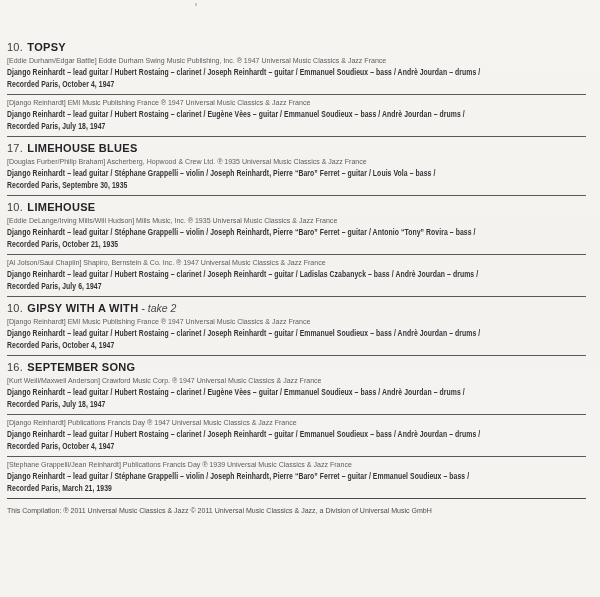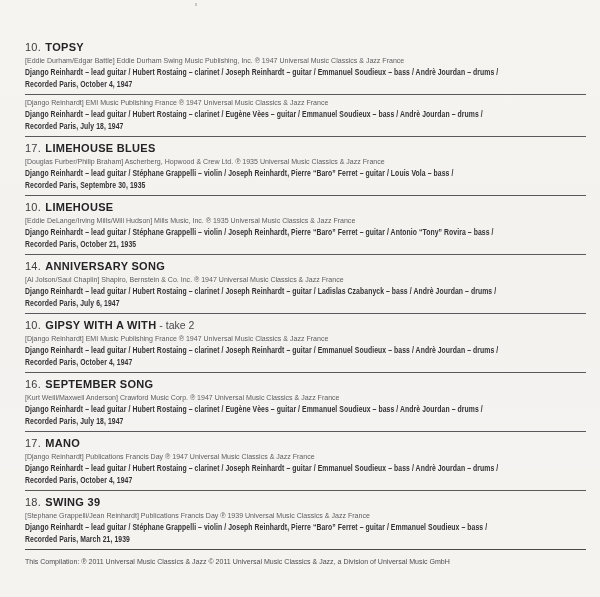--- a/index.html
+++ b/index.html
@@ -9,21 +9,21 @@
     height: 597px;
     background: #f4f3f0;
     overflow: hidden;
     font-family: "Liberation Sans", "DejaVu Sans", sans-serif;
     -webkit-font-smoothing: antialiased;
   }
   .page {
     box-sizing: border-box;
     width: 600px;
     height: 469px;
-    padding: 36px 14px 0 25px;
+    padding: 36px 14px 0 7px;
     background: linear-gradient(180deg, #f5f4f1 0%, #f3f2ef 60%, #f4f3f1 100%);
   }
   .track {
     padding: 3px 0 4px 0;
     border-bottom: 1px solid #59595b;
   }
   .track-heading {
     line-height: 13px;
     white-space: nowrap;
     margin-bottom: 2px;
@@ -37,20 +37,21 @@
   .track-title {
     font-size: 11px;
     font-weight: bold;
     color: #242426;
     letter-spacing: 0.3px;
   }
   .track-title-suffix {
     font-size: 10.5px;
     font-weight: normal;
     color: #48484a;
+    font-style: italic;
   }
   .credit {
     display: block;
     font-size: 8px;
     line-height: 10px;
     color: #5d5d5f;
     white-space: nowrap;
     transform: scaleX(0.88);
     transform-origin: 0 50%;
     margin-bottom: 1px;
@@ -116,49 +117,46 @@
   </div>
 
   <div class="track">
     <div class="track-heading"><span class="track-num">10.</span> <span class="track-title">LIMEHOUSE</span><span class="track-title-suffix"></span></div>
     <span class="credit">[Eddie DeLange/Irving Mills/Will Hudson] Mills Music, Inc. ℗ 1935 Universal Music Classics &amp; Jazz France</span>
     <span class="personnel">Django Reinhardt – lead guitar / Stéphane Grappelli – violin / Joseph Reinhardt, Pierre “Baro” Ferret – guitar / Antonio “Tony” Rovira – bass /</span>
     <span class="recorded">Recorded Paris, October 21, 1935</span>
   </div>
 
   <div class="track">
-    <div class="track-heading"><span class="track-num">14.</span> <span class="track-title">ANNIVERSARY SONG</span><span class="track-title-suffix"></span></div>
     <span class="credit">[Al Jolson/Saul Chaplin] Shapiro, Bernstein &amp; Co. Inc. ℗ 1947 Universal Music Classics &amp; Jazz France</span>
     <span class="personnel">Django Reinhardt – lead guitar / Hubert Rostaing – clarinet / Joseph Reinhardt – guitar / Ladislas Czabanyck – bass / Andrè Jourdan – drums /</span>
     <span class="recorded">Recorded Paris, July 6, 1947</span>
   </div>
 
   <div class="track">
     <div class="track-heading"><span class="track-num">10.</span> <span class="track-title">GIPSY WITH A WITH</span><span class="track-title-suffix"> - take 2</span></div>
     <span class="credit">[Django Reinhardt] EMI Music Publishing France ℗ 1947 Universal Music Classics &amp; Jazz France</span>
     <span class="personnel">Django Reinhardt – lead guitar / Hubert Rostaing – clarinet / Joseph Reinhardt – guitar / Emmanuel Soudieux – bass / Andrè Jourdan – drums /</span>
     <span class="recorded">Recorded Paris, October 4, 1947</span>
   </div>
 
   <div class="track">
     <div class="track-heading"><span class="track-num">16.</span> <span class="track-title">SEPTEMBER SONG</span><span class="track-title-suffix"></span></div>
     <span class="credit">[Kurt Weill/Maxwell Anderson] Crawford Music Corp. ℗ 1947 Universal Music Classics &amp; Jazz France</span>
     <span class="personnel">Django Reinhardt – lead guitar / Hubert Rostaing – clarinet / Eugène Vèes – guitar / Emmanuel Soudieux – bass / Andrè Jourdan – drums /</span>
     <span class="recorded">Recorded Paris, July 18, 1947</span>
   </div>
 
   <div class="track">
-    <div class="track-heading"><span class="track-num">17.</span> <span class="track-title">MANO</span><span class="track-title-suffix"></span></div>
     <span class="credit">[Django Reinhardt] Publications Francis Day ℗ 1947 Universal Music Classics &amp; Jazz France</span>
     <span class="personnel">Django Reinhardt – lead guitar / Hubert Rostaing – clarinet / Joseph Reinhardt – guitar / Emmanuel Soudieux – bass / Andrè Jourdan – drums /</span>
     <span class="recorded">Recorded Paris, October 4, 1947</span>
   </div>
 
   <div class="track">
-    <div class="track-heading"><span class="track-num">18.</span> <span class="track-title">SWING 39</span><span class="track-title-suffix"></span></div>
     <span class="credit">[Stephane Grappelli/Jean Reinhardt] Publications Francis Day ℗ 1939 Universal Music Classics &amp; Jazz France</span>
     <span class="personnel">Django Reinhardt – lead guitar / Stéphane Grappelli – violin / Joseph Reinhardt, Pierre “Baro” Ferret – guitar / Emmanuel Soudieux – bass /</span>
     <span class="recorded">Recorded Paris, March 21, 1939</span>
   </div>
 
   <span class="footer-line">This Compilation: ℗ 2011 Universal Music Classics &amp; Jazz © 2011 Universal Music Classics &amp; Jazz, a Division of Universal Music GmbH</span>
 
 </div>
 
 </body></html>

